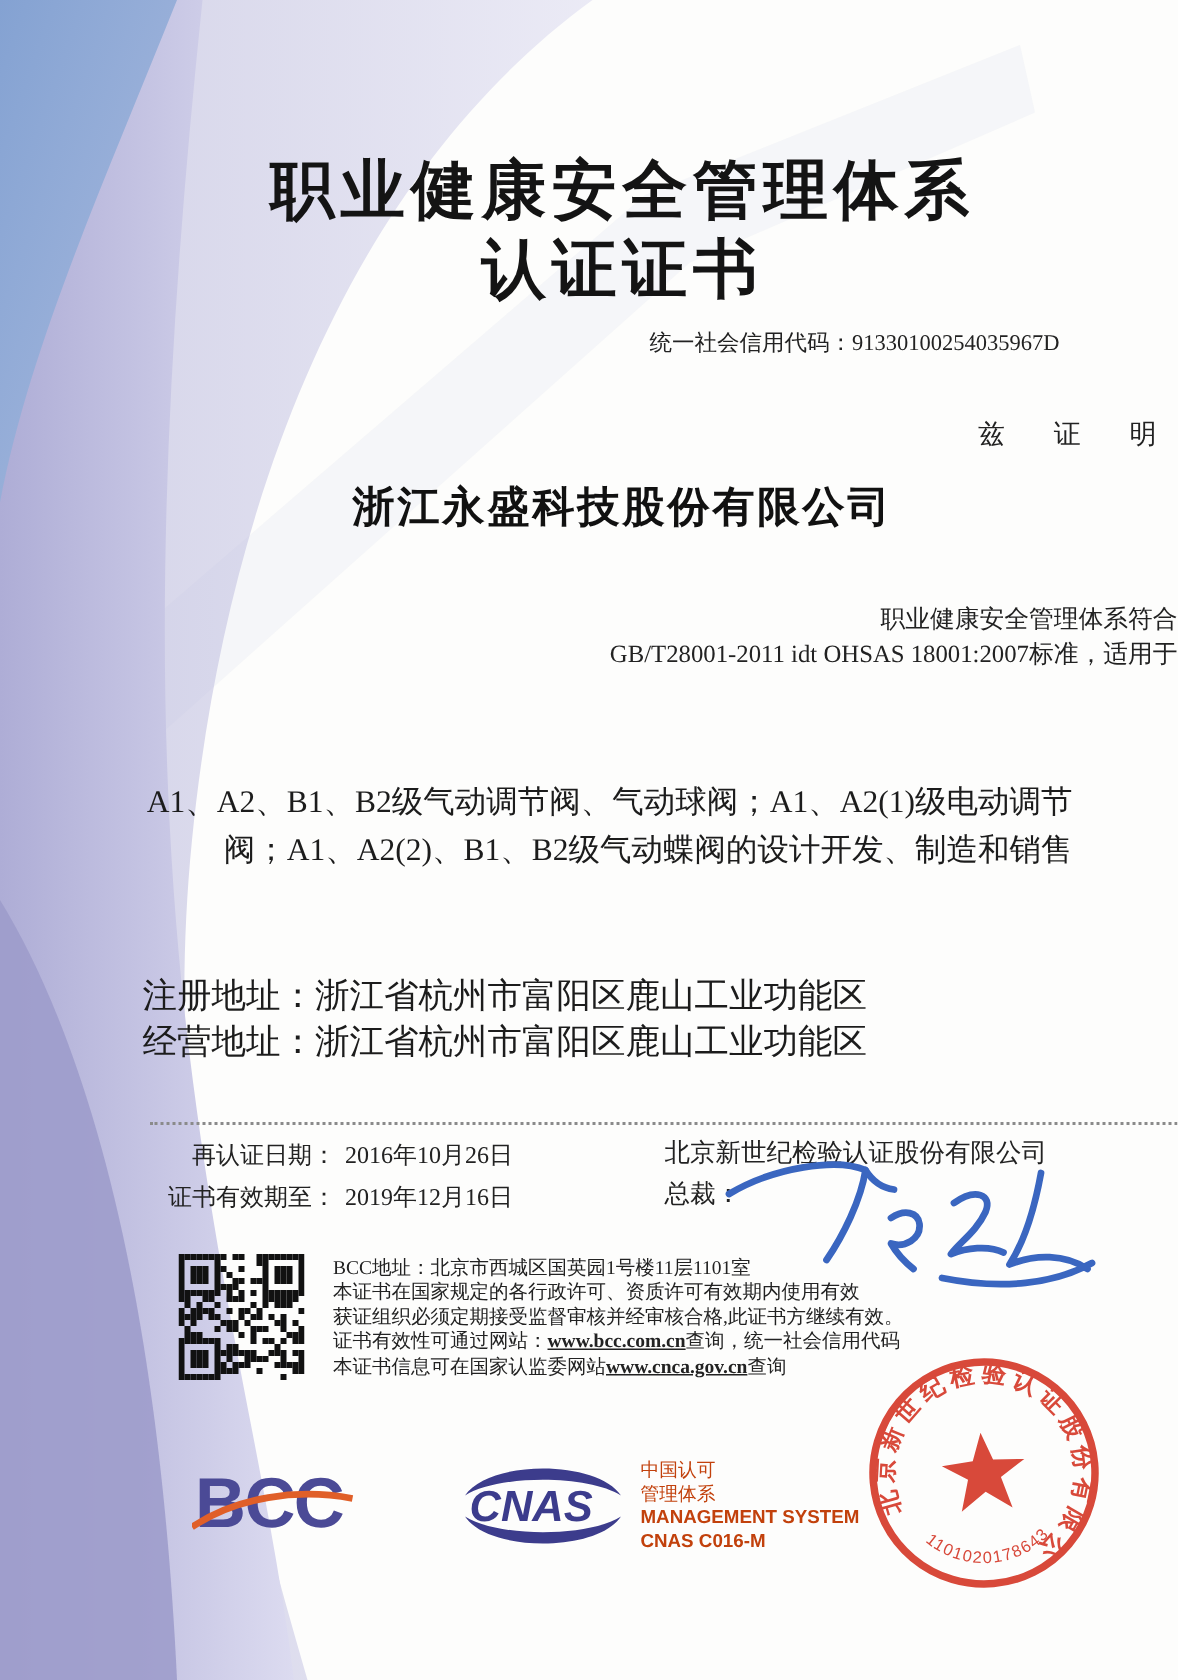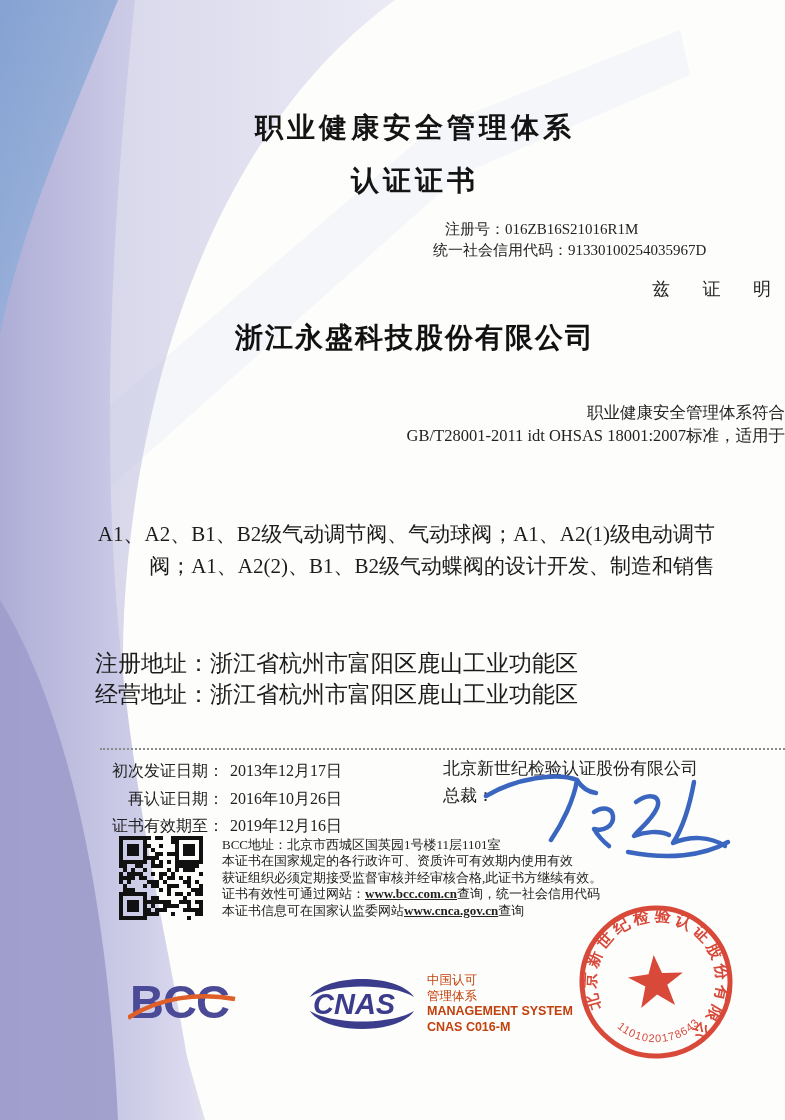--- a/index.html
+++ b/index.html
@@ -7,21 +7,21 @@
     width:785px;height:1120px;position:relative;overflow:hidden;
     background:#fdfdfc;
     font-family:"Liberation Serif","DejaVu Serif",serif;
     color:#1a1a1a;
   }
   .abs{position:absolute;}
   
   #decor{left:0;top:0;z-index:0;}
   
   .title-block{left:45px;width:740px;top:101px;text-align:center;
-    font-size:28px;font-weight:bold;line-height:53px;letter-spacing:4px;color:#141414;z-index:2;}
+    font-size:43px;font-weight:bold;line-height:53px;letter-spacing:4px;color:#141414;z-index:2;}
   
   .reg-block{left:433px;top:219px;font-size:15px;line-height:21px;color:#222;z-index:2;}
   .reg-line1{margin-left:12px;}
   
   .certify{left:45px;width:740px;top:277px;text-align:right;
     font-size:18px;letter-spacing:14px;color:#222;z-index:2;}
   
   .company{left:45px;width:740px;top:319px;text-align:center;
     font-size:28px;font-weight:bold;letter-spacing:2px;color:#111;z-index:2;}
   
@@ -76,23 +76,20 @@
   <path d="M0,600 C55,690 105,850 118,1120 L0,1120 Z" fill="#9d9ccb" opacity="0.9"></path>
   <path d="M0,0 L118,0 C70,120 20,230 0,335 Z" fill="url(#gBlue)"></path>
 </svg>
 
 <div class="abs title-block">
   <div>职业健康安全管理体系</div>
   <div>认证证书</div>
 </div>
 
 <div class="abs reg-block">
-  <div class="reg-line1">
-    <span>注册号：</span><span>016ZB16S21016R1M</span>
-  </div>
   <div>
     <span>统一社会信用代码：</span><span>91330100254035967D</span>
   </div>
 </div>
 
 <div class="abs certify">兹 证 明</div>
 
 <div class="abs company">浙江永盛科技股份有限公司</div>
 
 <div class="abs sysline">
@@ -107,24 +104,20 @@
     <span>注册地址：</span><span>浙江省杭州市富阳区鹿山工业功能区</span>
   </div>
   <div>
     <span>经营地址：</span><span>浙江省杭州市富阳区鹿山工业功能区</span>
   </div>
 </div>
 
 <div class="abs dotline"></div>
 
 <div class="abs dates">
-  <div class="row">
-    <span class="lbl">初次发证日期：</span>
-    <span class="val">2013年12月17日</span>
-  </div>
   <div class="row">
     <span class="lbl">再认证日期：</span>
     <span class="val">2016年10月26日</span>
   </div>
   <div class="row">
     <span class="lbl">证书有效期至：</span>
     <span class="val">2019年12月16日</span>
   </div>
 </div>
 

